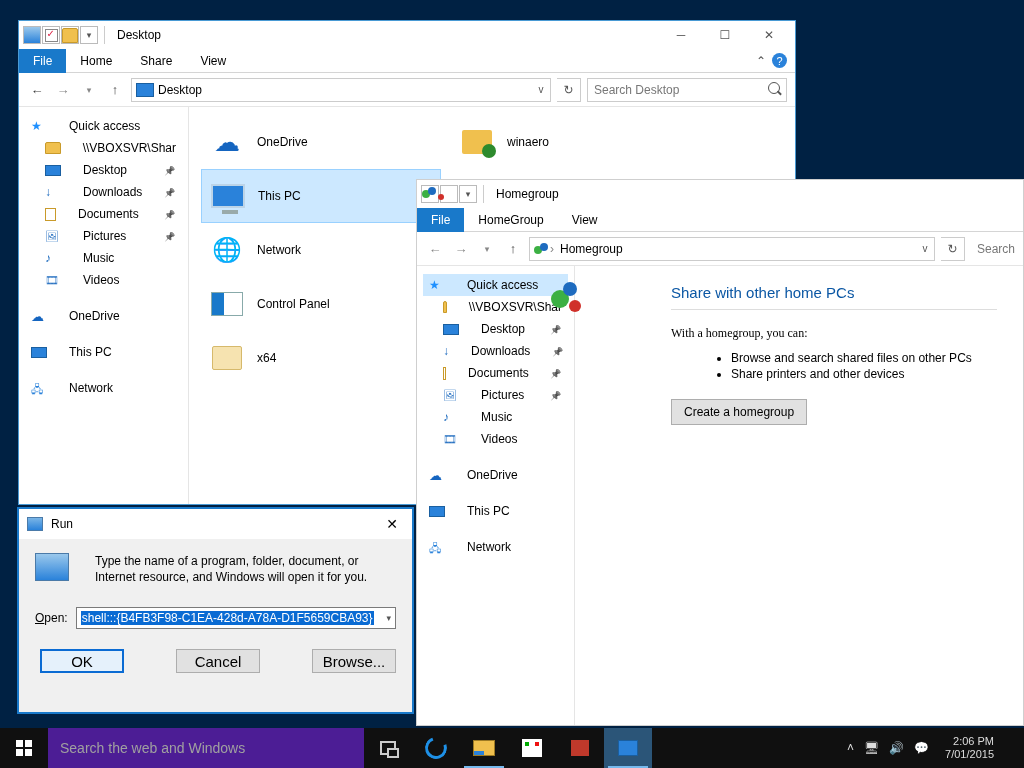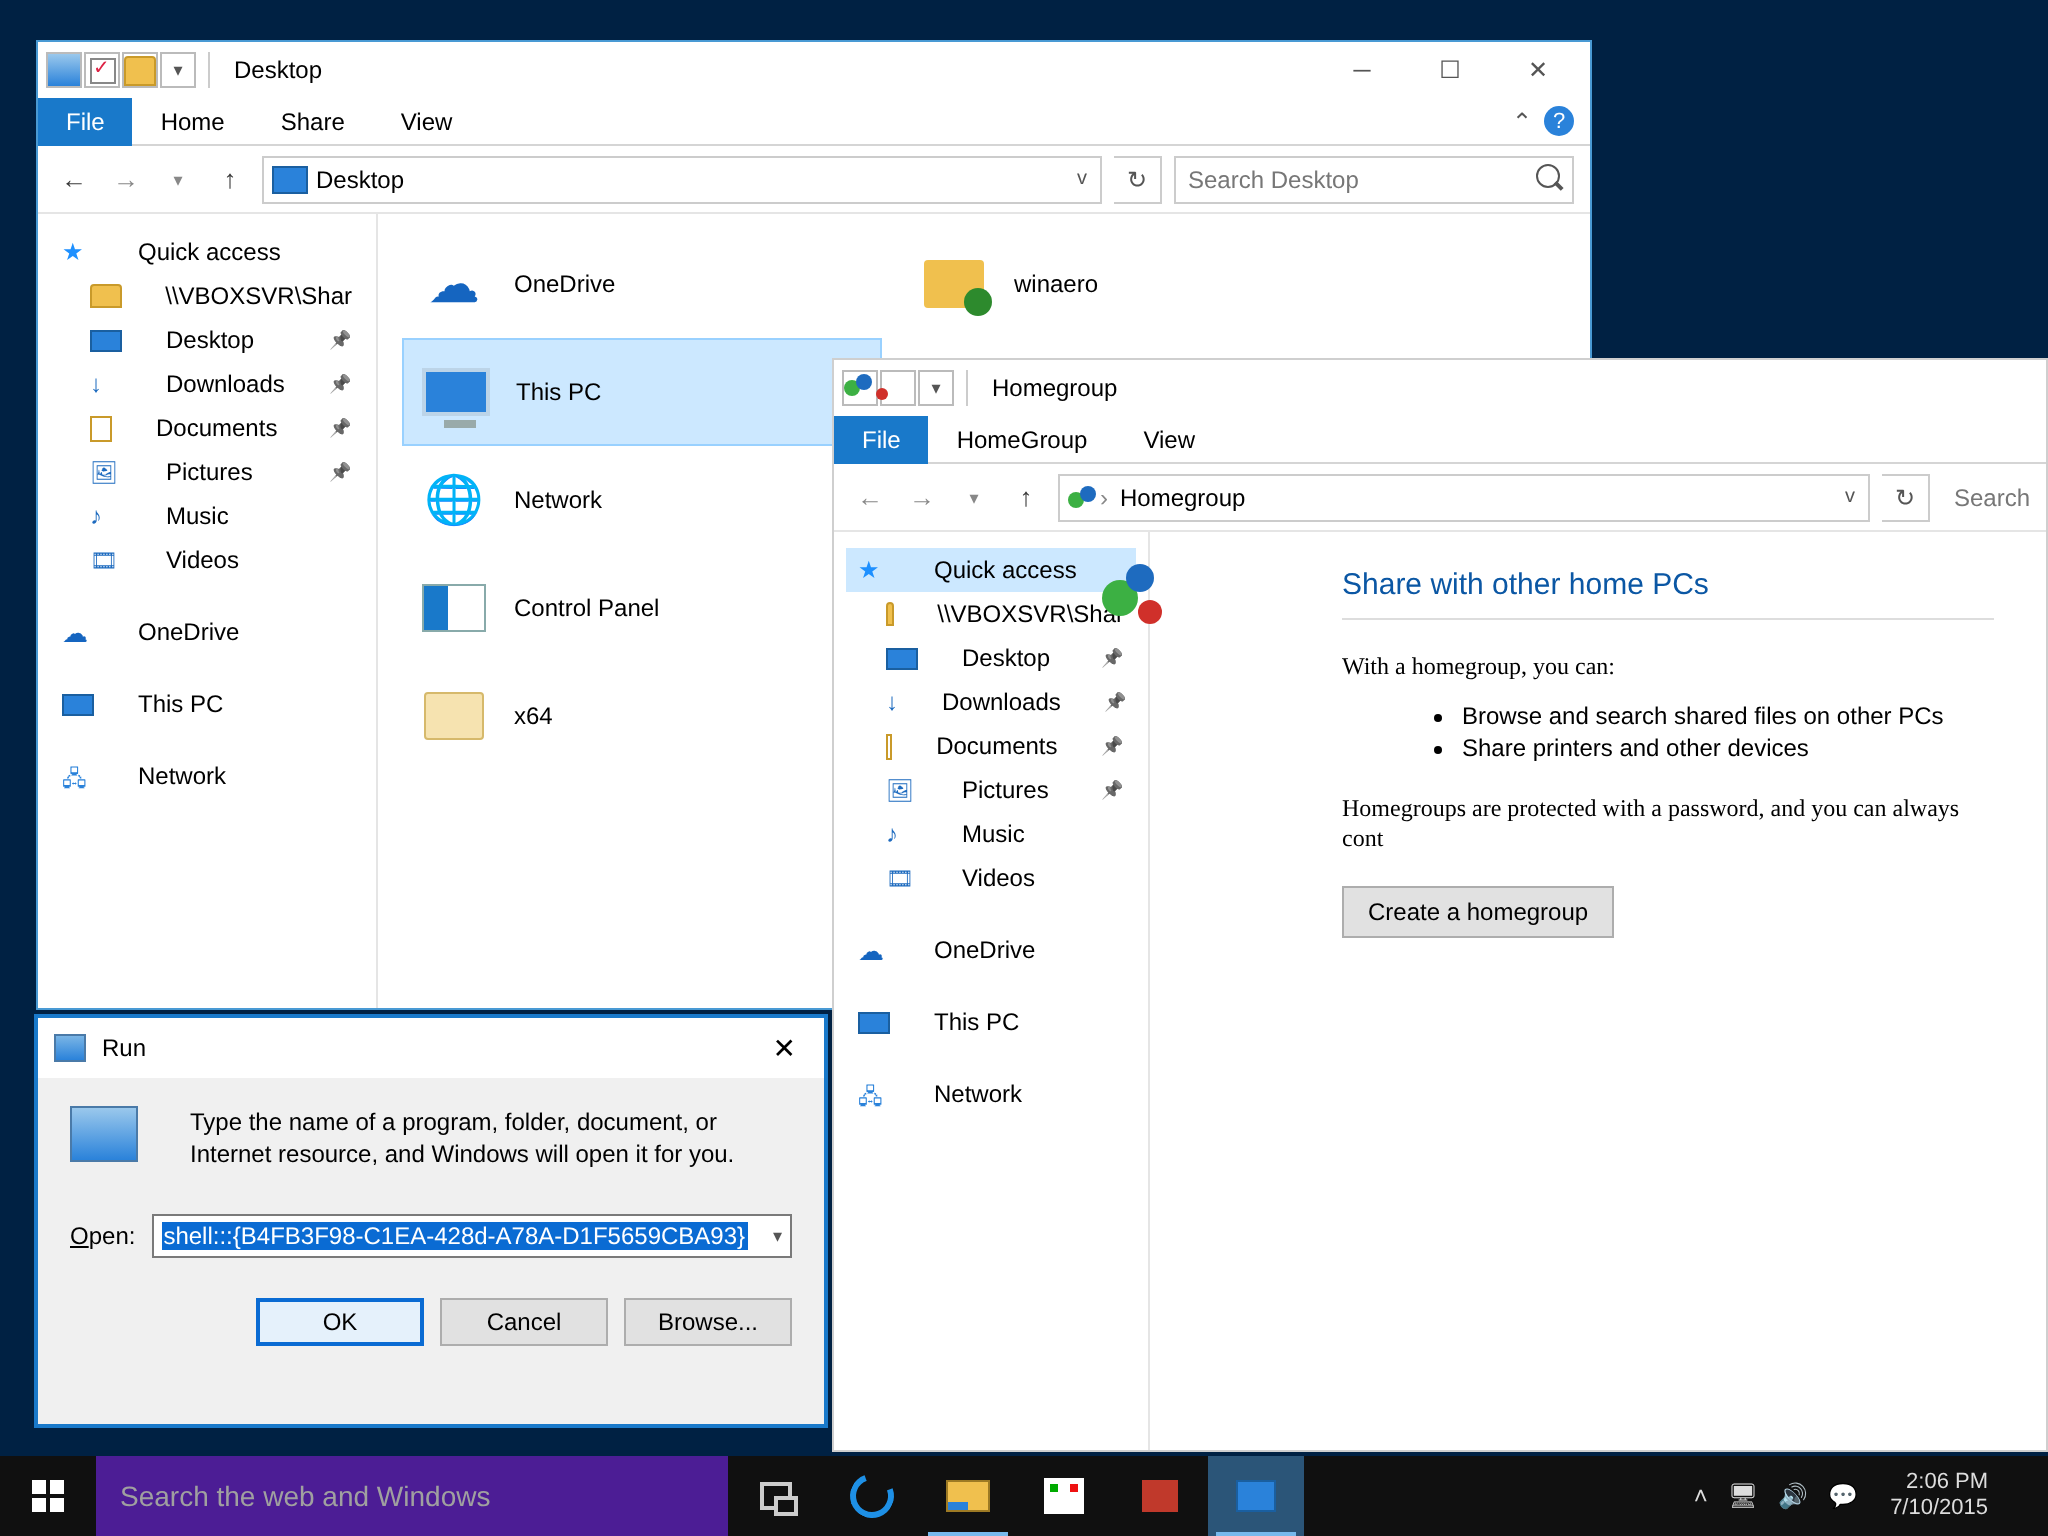--- a/index.html
+++ b/index.html
@@ -180,21 +180,21 @@
   display:flex; align-items:center; padding:0 4px; justify-content:space-between;
 }
 .rundlg-input .val { background:#0a6bd3; color:#fff; padding:0 1px; font-size:12px;}
 .rundlg-input .dd { font-size:9px; color:#555;}
 .rundlg-btns {
   display:flex; justify-content:flex-end; gap:8px;
   padding:10px 16px; border-top:0;
 }
 .btn {
   min-width:84px; height:24px; border:1px solid #adadad; background:#e1e1e1;
-  font-size:12px; display:inline-flex; align-items:center; justify-content:center;
+  font-size:15px; display:inline-flex; align-items:center; justify-content:center;margin-left:44px;
 }
 .btn.default { border:2px solid #0a6bd3; background:#e5f1fb; }
 
 
 .taskbar {
   position:absolute; left:0; bottom:0; width:100%; height:40px;
   background:#101010; display:flex; align-items:stretch; color:#fff;
 }
 .start {
   width:48px; display:flex; align-items:center; justify-content:center;
@@ -484,21 +484,20 @@
             <span class="b2"></span>
             <span class="b3"></span>
         </div>
         <div class="hg-title">Share with other home PCs</div>
       </div>
       <div class="hg-p">With a homegroup, you can:</div>
       <ul class="hg-ul">
         <li>Browse and search shared files on other PCs</li>
         <li>Share printers and other devices</li>
       </ul>
-      <div class="hg-p">Homegroups are protected with a password, and you can always cont</div>
       <div class="hg-btn">Create a homegroup</div>
     </div>
   </div>
 </div>
 
 <div class="rundlg">
   <div class="tbar">
     <span class="rico"></span>
     <span>Run</span>
     <span class="close">✕</span>
@@ -556,17 +555,17 @@
       <span class="underline"></span>
     </div>
 
   <div class="tray">
     <span class="sym">˄</span>
     <span class="sym">🖥</span>
     <span class="sym">🔊</span>
     <span class="sym">💬</span>
     <div class="clock">
       <div>2:06 PM</div>
-      <div>7/10/2015</div>
+      <div>7/01/2015</div>
     </div>
     <div class="showdesk"></div>
   </div>
 </div>
 
 </body></html>

